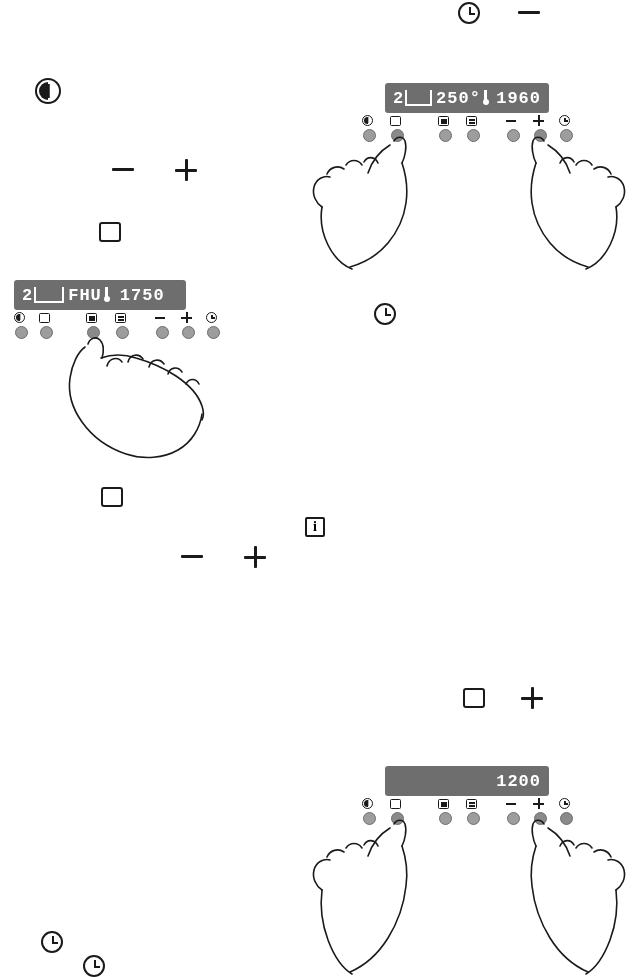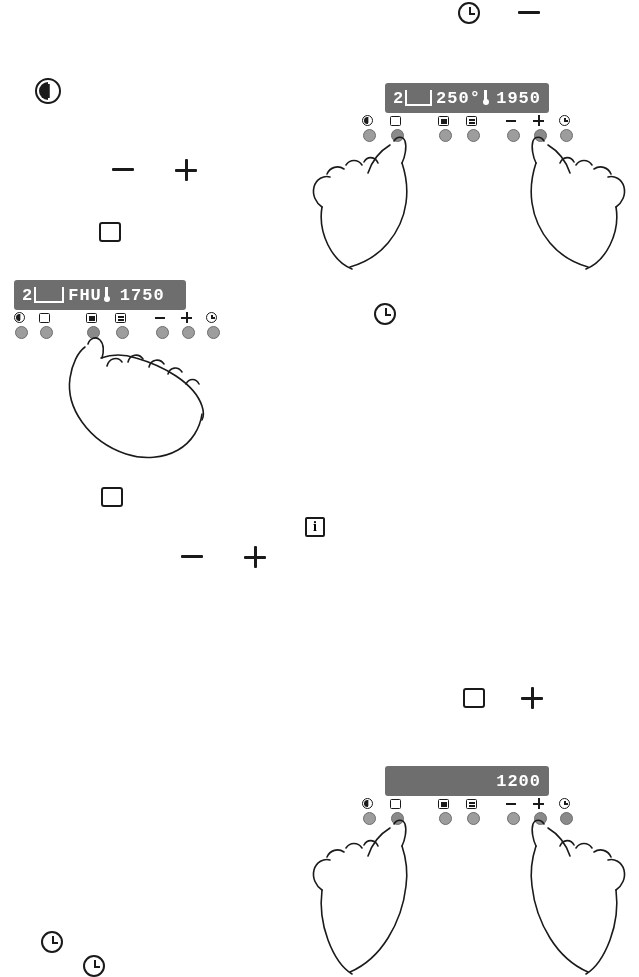--- a/index.html
+++ b/index.html
@@ -330,21 +330,21 @@
   <div class="abs" style="left:305px; top:517px;">
     <div class="icon-info">i</div>
   </div>
 
   <div class="panel" style="left:385px; top:83px; width:164px;">
     <div class="display">
       <span class="seg">2</span>
       <span class="disp-oven"></span>
       <span class="seg" style="margin-left:0;">250°</span>
       <span class="thermo"></span>
-      <span class="seg" style="margin-left:8px;">1950</span>
+      <span class="seg" style="margin-left:8px;">1960</span>
     </div>
     <div class="btn-row">
       <div style="position:absolute; left:-23px; top:0;">
           <div class="mini-power"></div>
         </div>
       <div class="btn" style="left:-22px;"></div>
 
       <div style="position:absolute; left:5px; top:0;">
           <div class="mini-square"></div>
         </div>

